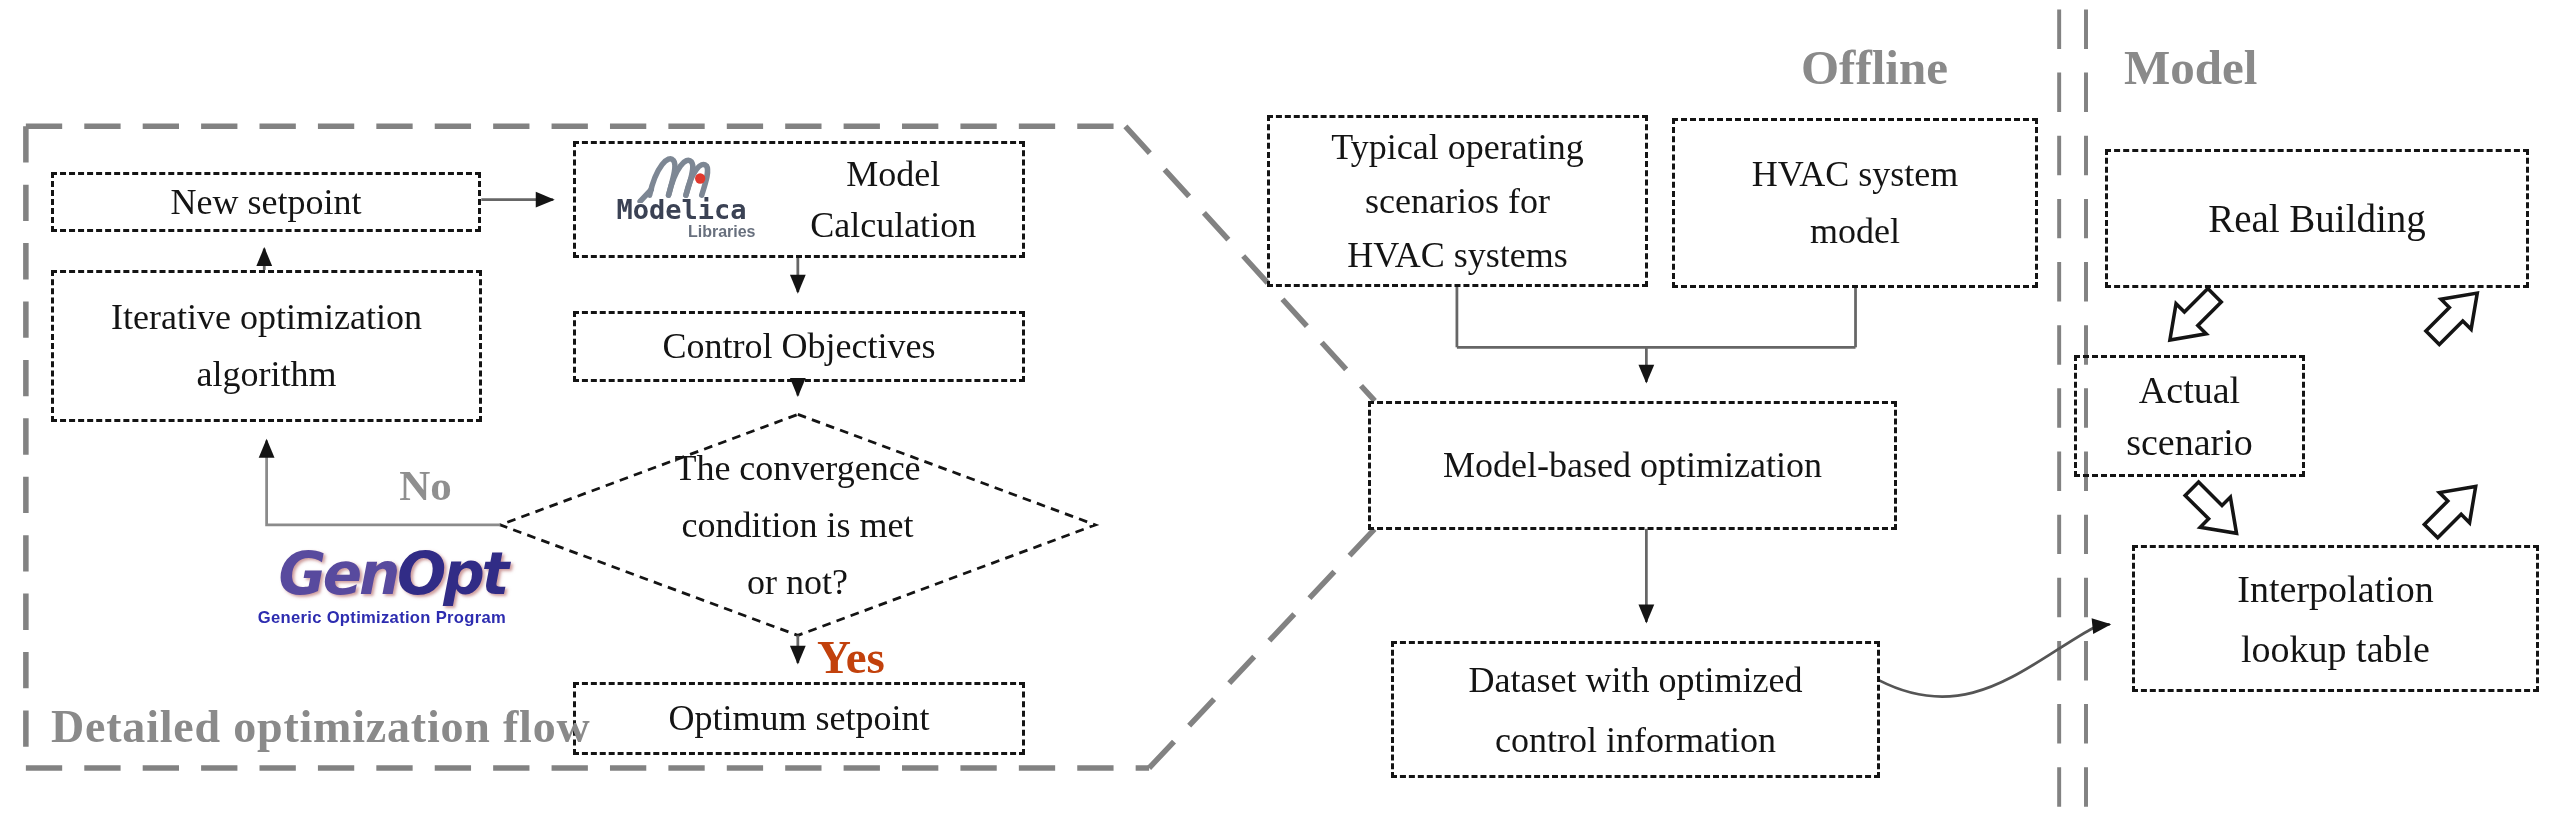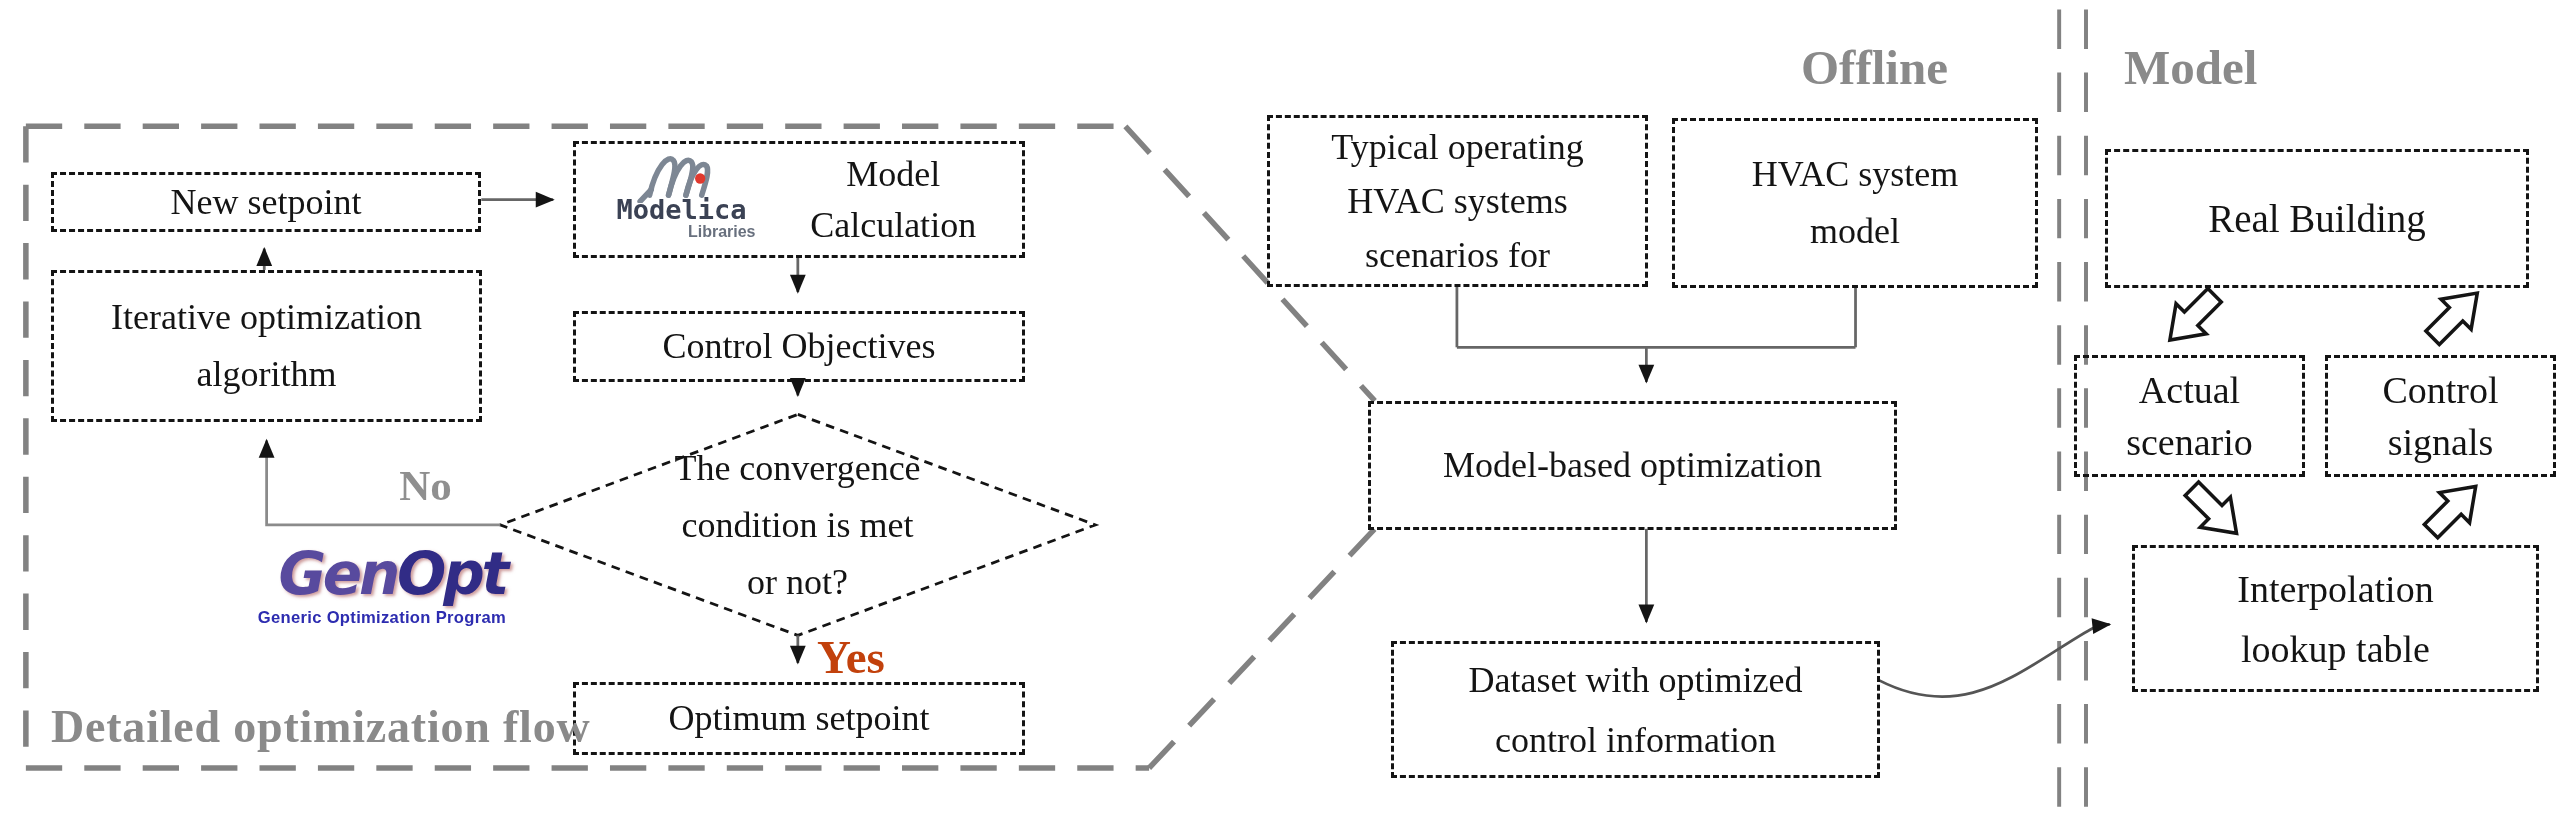--- a/index.html
+++ b/index.html
@@ -148,22 +148,22 @@
 
   <div class="genopt">
     <span class="gname">
       <span class="g1">Gen</span><span class="g2">Opt</span>
     </span>
     <div class="gsub">Generic Optimization Program</div>
   </div>
 
   <div class="box lh68" style="left:1267px;top:115px;width:381px;height:172px;">
     <div class="ln">Typical operating</div>
+    <div class="ln">scenarios for</div>
     <div class="ln">HVAC systems</div>
-    <div class="ln">scenarios for</div>
   </div>
 
   <div class="box lh72" style="left:1672px;top:118px;width:366px;height:170px;">
     <div class="ln">HVAC system</div>
     <div class="ln">model</div>
   </div>
 
   <div class="box" style="left:1368px;top:401px;width:529px;height:129px;">
     <div class="ln">Model-based optimization</div>
   </div>
@@ -178,24 +178,20 @@
 
   <div class="box f50" style="left:2105px;top:149px;width:424px;height:139px;">
     <div class="ln">Real Building</div>
   </div>
 
   <div class="box f48 lh66" style="left:2074px;top:355px;width:231px;height:122px;">
     <div class="ln">Actual</div>
     <div class="ln">scenario</div>
   </div>
 
-  <div class="box f48 lh66" style="left:2325px;top:355px;width:231px;height:122px;">
-    <div class="ln">Control</div>
-    <div class="ln">signals</div>
-  </div>
 
   <div class="box f48 lh76" style="left:2132px;top:545px;width:407px;height:147px;">
     <div class="ln">Interpolation</div>
     <div class="ln">lookup table</div>
   </div>
 
 </div>
 
 
 </body></html>

